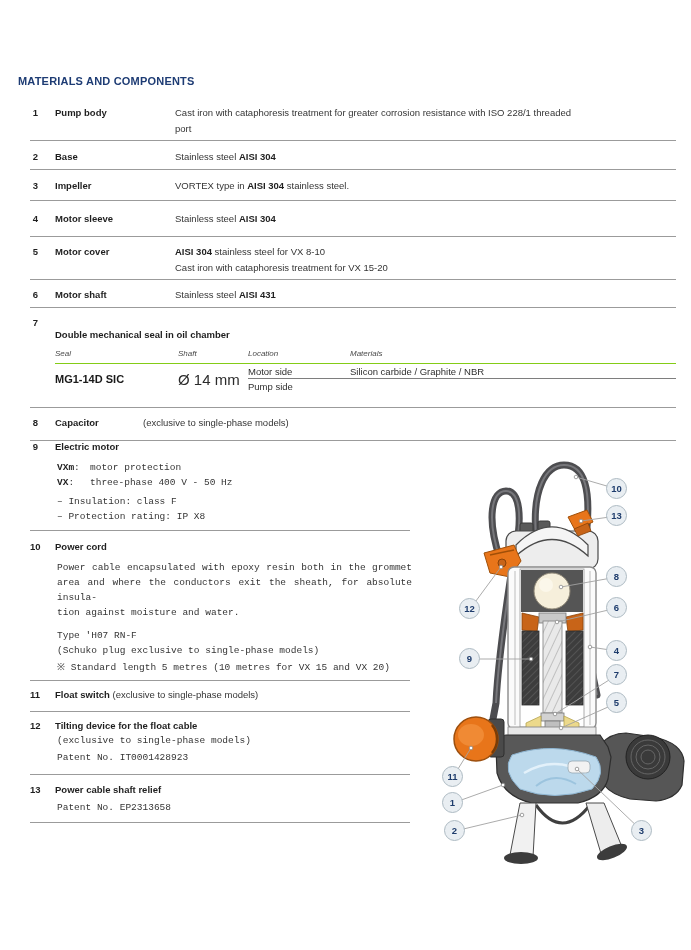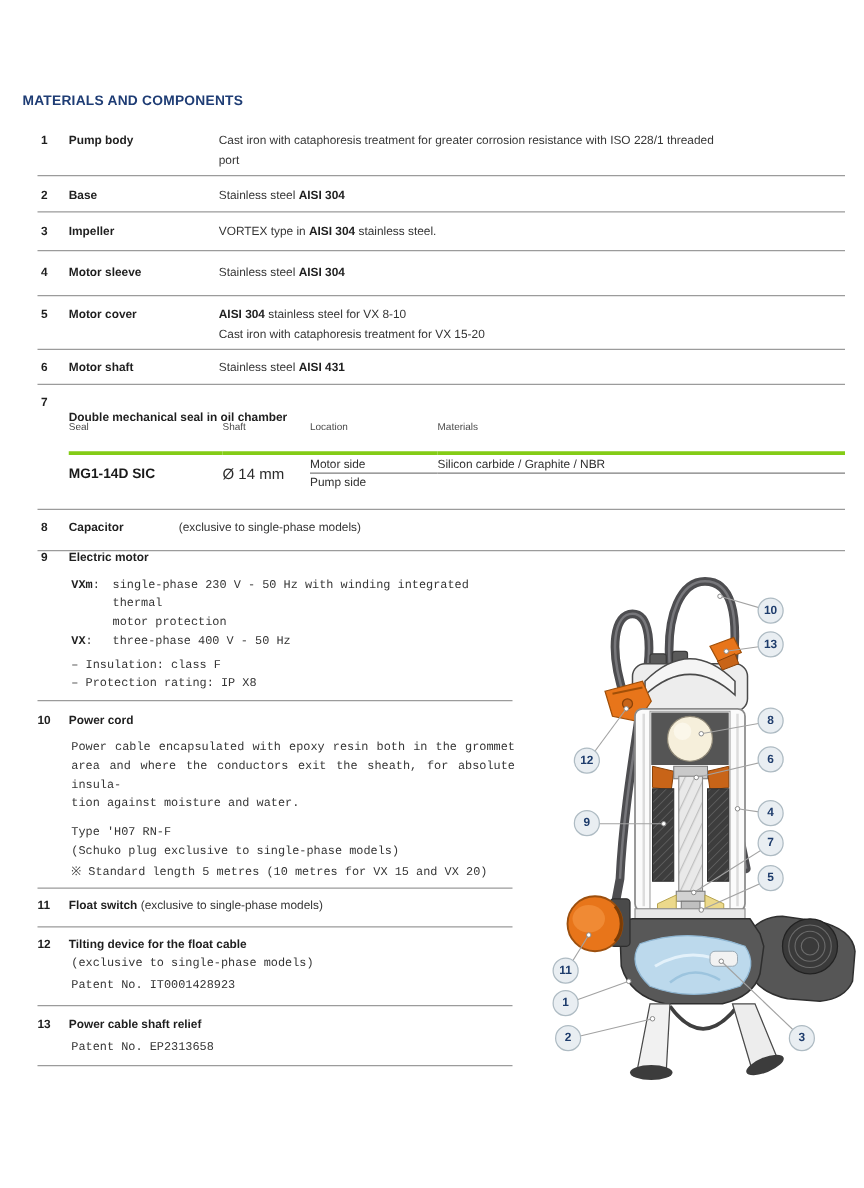--- a/index.html
+++ b/index.html
@@ -22,23 +22,23 @@
   .r5{padding:7px 0 3px;}
   .r6{padding:7px 0 4px;}
   .r7{padding:7px 0 13px;border-bottom:1px solid #9b9b9b;}
   .r7 .head{display:flex;line-height:16px;}
   .r7 .head .title7{font-weight:bold;color:#1f1f1f;margin-top:12px;}
   .r8{padding:7px 0 9px;}
   .cap-name{display:inline-block;width:88px;font-weight:bold;color:#1f1f1f;}
   
   .seal-grid{margin:4px 0 0 25px;display:grid;grid-template-columns:123px 70px 102px 1fr;
              grid-template-rows:17px 15px 15px;line-height:13px;}
-  .th{font-size:8px;color:#4a4a4a;border-bottom:3px solid #84cc16;display:flex;align-items:flex-end;padding-bottom:13px;}
+  .th{font-size:8px;color:#4a4a4a;border-bottom:1px solid #84cc16;display:flex;align-items:flex-end;padding-bottom:3px;font-style:italic;}
   .seal-cell{grid-row:2/4;display:flex;align-items:center;font-weight:bold;font-size:11px;color:#1a1a1a;}
-  .shaft-cell{grid-row:2/4;display:flex;align-items:center;font-size:12px;color:#2b2b2b;}
+  .shaft-cell{grid-row:2/4;display:flex;align-items:center;font-size:15px;color:#2b2b2b;}
   .tcell{display:flex;align-items:center;font-size:9.5px;color:#2f2f2f;}
   .tline{border-bottom:1px solid #7e7e7e;}
   
   .leftcol{position:absolute;left:30px;top:431px;width:380px;line-height:15px;}
   .litem{border-bottom:1px solid #9b9b9b;}
   .lhead{display:flex;}
   .lhead .lname{font-weight:bold;color:#1f1f1f;}
   .indent{margin-left:27px;font-family:Liberation Mono, monospace;}
   .i9{padding:8px 0 6px;}
   .i9 .motor-lines{margin-top:6px;}
@@ -145,21 +145,20 @@
 
     <div class="litem i9">
       <div class="lhead">
         <div class="num">9</div>
         <div class="lname">Electric motor</div>
       </div>
       <div class="indent motor-lines">
         <div class="vxrow">
           <div class="vxlabel"><b>VXm</b><span class="sep">:</span></div>
           <div class="vxtext">
-            <div>single-phase 230 V - 50 Hz with winding integrated thermal</div>
             <div>motor protection</div>
           </div>
         </div>
         <div class="vxrow">
           <div class="vxlabel"><b>VX</b><span class="sep">:</span></div>
           <div class="vxtext">three-phase 400 V - 50 Hz</div>
         </div>
         <div class="bullets">
           <div>– Insulation: class F</div>
           <div>– Protection rating: IP X8</div>

